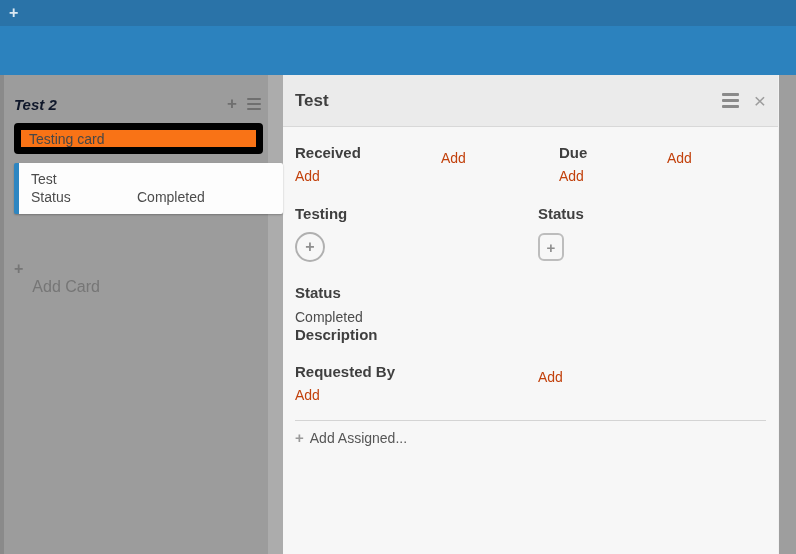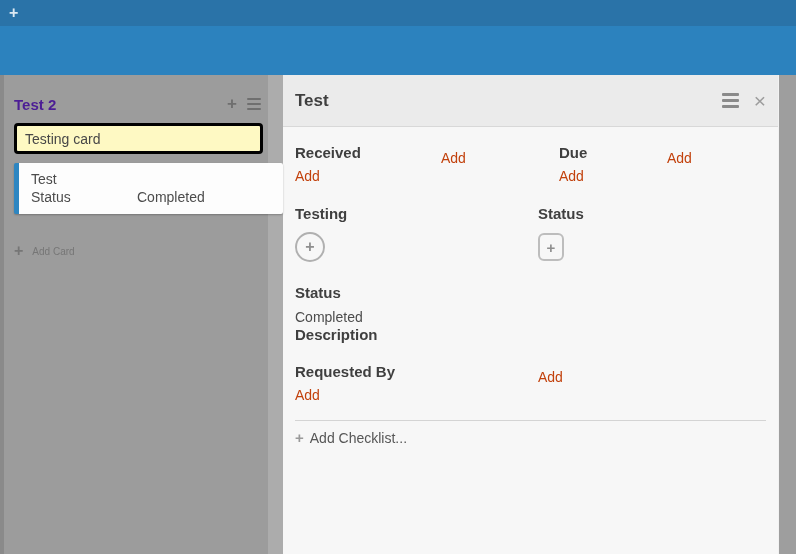--- a/index.html
+++ b/index.html
@@ -24,41 +24,41 @@
   
   .board { position:absolute; left:0; top:75px; width:796px; height:479px;
     background:var(--canvas); }
   .edge-strip { position:absolute; left:0; top:0; width:4px; height:479px;
     background:var(--edge-strip); }
 
   
   .list { position:absolute; left:4px; top:0; width:264px; height:479px;
     background:var(--list-bg); }
   .list-header { display:flex; align-items:center; padding:20px 7px 10px 10px; }
-  .list-title { font-size:15px; font-weight:700; color:#4c1d95; flex:1 1 auto; }
+  .list-title { font-size:15px; font-weight:700; color:#0f172a; flex:1 1 auto;font-style:italic; }
   .list-plus { color:#6F6F6F; font-size:17px; font-weight:700; margin-right:10px;
     line-height:16px; cursor:pointer; }
   .bars { display:inline-block; cursor:pointer; }
   .bars i { display:block; width:14px; height:2px; background:#6F6F6F;
     margin:3px 0; border-radius:1px; }
   .compose-input { display:block; width:249px; height:31px; margin:0 0 0 10px;
-    background:#fef9c3; border:3px solid #000000; border-radius:4px;
+    background:#f97316; border:7px solid #000000; border-radius:4px;
     font-family:"Liberation Sans", sans-serif; font-size:14px; color:#474747;
     padding:0 8px; outline:none; }
   .minicard { position:relative; width:269px; height:51px; margin:9px 0 0 10px;
     background:#FDFDFD; border-left:5px solid var(--card-accent);
     border-radius:2px; box-shadow:0 1px 2px rgba(0,0,0,0.25); cursor:pointer;
     padding:7px 0 0 12px; z-index:2; }
   .minicard-title { font-size:14px; color:#4C4C4C; line-height:18px; }
   .minicard-row { display:flex; font-size:14px; color:#4C4C4C; line-height:18px; }
   .minicard-field { width:106px; }
   .add-card { display:flex; align-items:center; margin:28px 0 0 10px;
     color:#767676; cursor:pointer; }
   .add-card .plus { font-size:16px; font-weight:700; margin-right:9px; }
-  .add-card .lbl { font-size:10px; }
+  .add-card .lbl { font-size:16px;margin-top:36px; }
 
   
   .panel { position:absolute; left:283px; top:0; width:495px; height:479px;
     background:var(--panel-body-bg); }
   .panel-header { height:52px; background:var(--panel-header-bg);
     border-bottom:1px solid #D8D8D8; display:flex; align-items:center;
     padding:0 12px; }
   .panel-title { font-size:17px; font-weight:700; color:var(--dark-text);
     flex:1 1 auto; cursor:pointer; }
   .panel-hamburger i { display:block; width:17px; height:3px; background:#8A8A8A;
@@ -195,21 +195,21 @@
           </div>
           <div>
             <div class="action">Add</div>
           </div>
         </div>
 
         <div class="divider"></div>
 
         <div class="add-checklist">
           <span class="plus">+</span>
-          <span class="lbl">Add Checklist...</span>
+          <span class="lbl">Add Assigned...</span>
         </div>
 
       </div>
     </div>
 
     <div class="scroll-strip"></div>
   </div>
 </div>
 
 </body></html>

